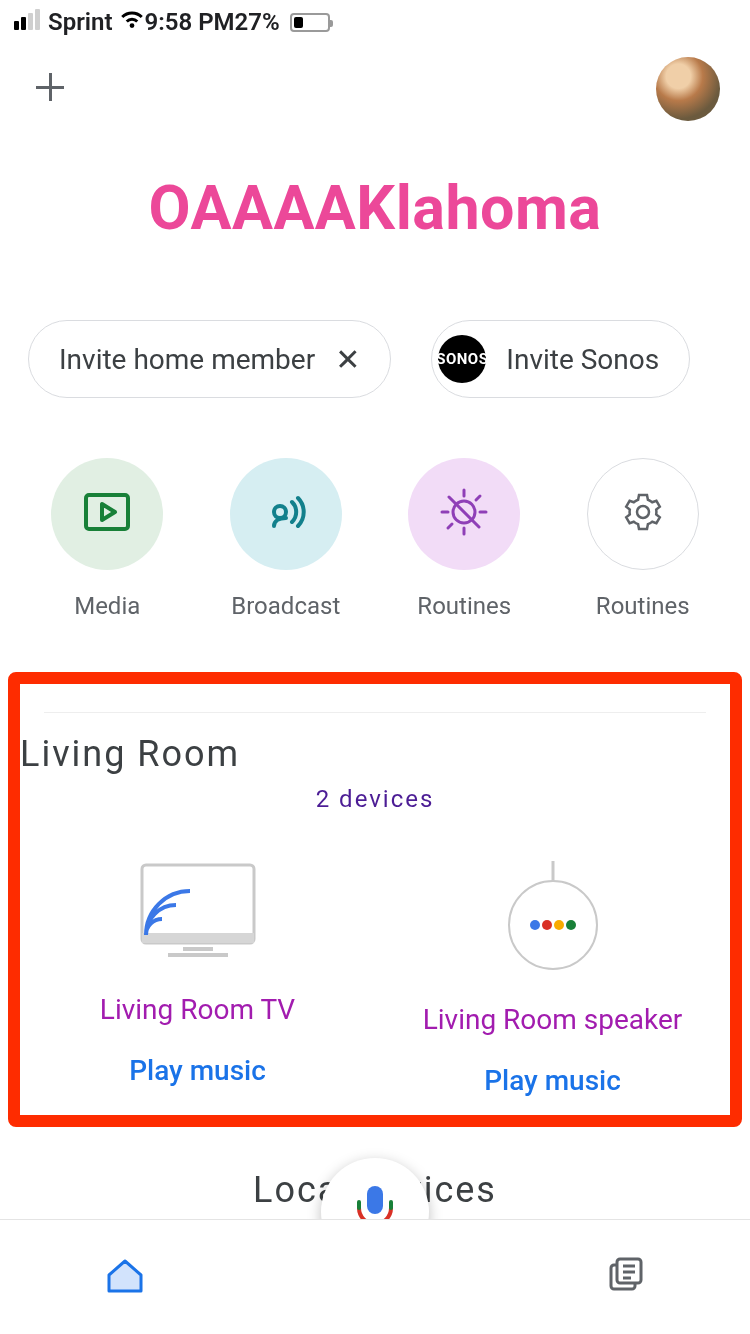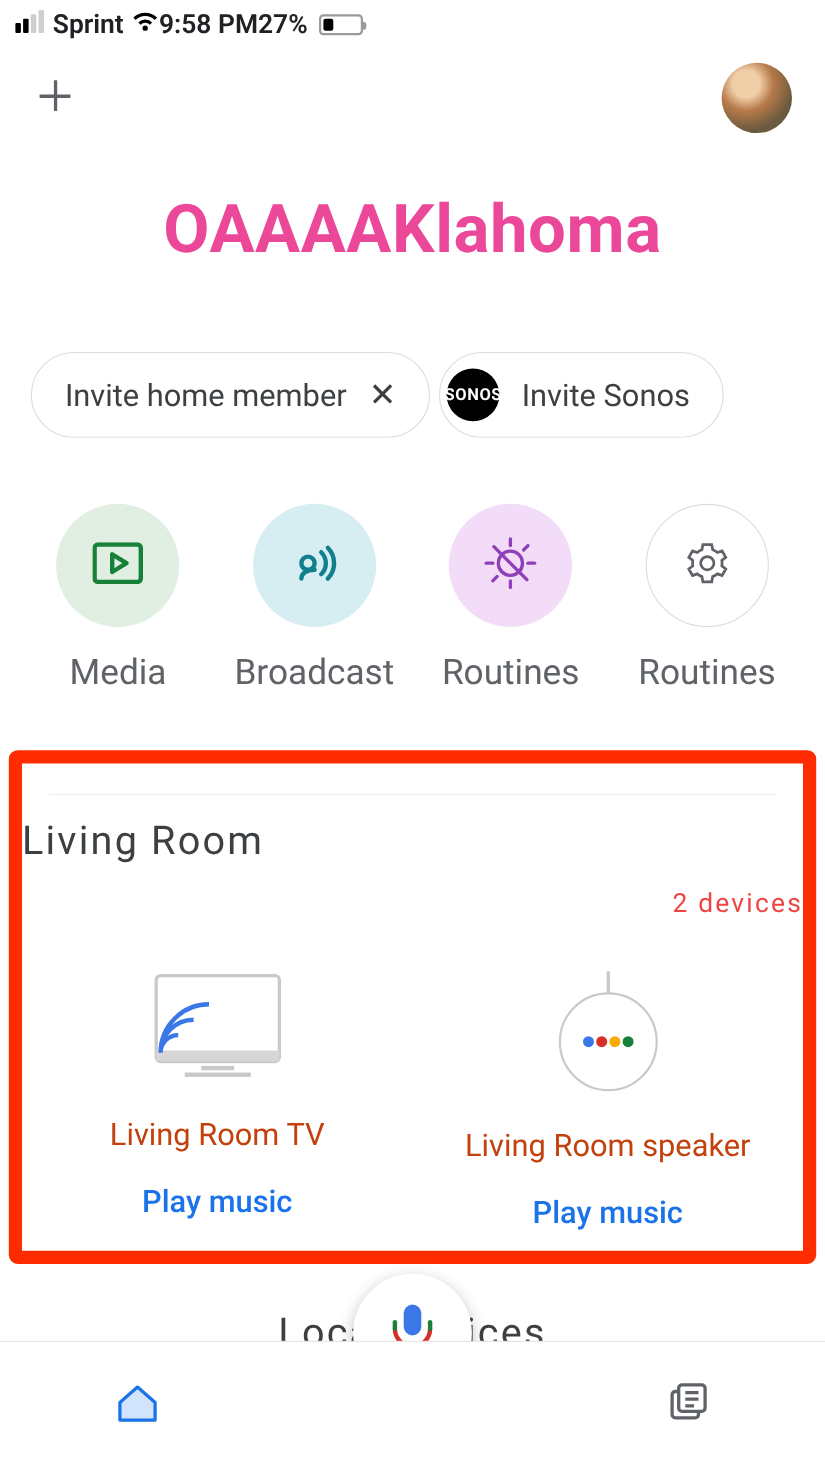--- a/index.html
+++ b/index.html
@@ -8,35 +8,35 @@
 .status-left,.status-right{display:flex;align-items:center;gap:6px}
 .signal-bars span{display:inline-block;width:5px;background:#cfcfcf;margin-right:2px;border-radius:1px}
 .signal-bars span.on{background:#000}
 .sb1{height:9px}.sb2{height:13px}.sb3{height:17px}.sb4{height:21px}
 .battery-shell{width:40px;height:19px;border:2px solid #9a9a9a;border-radius:4px;position:relative;margin-left:4px}
 .battery-shell::after{content:"";position:absolute;right:-5px;top:5px;width:3px;height:7px;background:#9a9a9a;border-radius:0 2px 2px 0}
 .battery-fill{position:absolute;left:2px;top:2px;bottom:2px;width:27%;background:#000;border-radius:2px}
 .top-bar{height:90px;display:flex;align-items:center;justify-content:space-between;padding:0 30px}
 .avatar{width:64px;height:64px;border-radius:50%;background:radial-gradient(circle at 35% 30%,#f0cfa8 0 20%,#b87a4a 40%,#6b5a3e 70%);}
 .title{font-size:61px;font-weight:700;text-align:center;margin-top:38px;letter-spacing:.5px;color:#ec4899}
-.chips{display:flex;gap:8px;padding:0 28px;margin-top:76px;overflow:hidden}
+.chips{display:flex;gap:40px;padding:0 28px;margin-top:76px;overflow:hidden}
 .chip{flex:none;height:78px;border:1px solid #dadce0;border-radius:39px;display:flex;align-items:center;padding:0 30px;font-size:28px;color:#3c4043;gap:20px;background:#fff}
 .chip .close{font-size:30px;color:#3c4043}
 .sonos-dot{width:48px;height:48px;border-radius:50%;background:#000;color:#fff;display:flex;align-items:center;justify-content:center;font-size:15px;font-weight:700;letter-spacing:.5px;margin-left:-8px}
 .actions{display:flex;justify-content:space-around;padding:0 18px;margin-top:60px}
 .action{flex:1;display:flex;flex-direction:column;align-items:center;gap:22px}
 .action-circ{width:112px;height:112px;border-radius:50%;display:flex;align-items:center;justify-content:center}
-.action-label{font-size:32px;color:#5f6368}
+.action-label{font-size:24px;color:#5f6368}
 .hl-box{border:12px solid #FE2C00;border-radius:8px;margin:52px 8px 0;padding:28px 0 18px;background:#fff}
 .hl-box hr{border:none;border-top:1px solid #eee;margin:0 24px 20px}
 .room-title{font-size:36px;color:#3c4043;text-align:left;letter-spacing:2px}
-.room-sub{font-size:24px;color:#ef4444;text-align:right;letter-spacing:2px;margin-top:22px}
+.room-sub{font-size:24px;color:#4c1d95;text-align:center;letter-spacing:2px;margin-top:10px}
 .devices{display:flex;margin-top:44px}
 .device{flex:1;display:flex;flex-direction:column;align-items:center}
-.dev-name{font-size:28px;color:#c2410c;margin-top:22px}
+.dev-name{font-size:28px;color:#a21caf;margin-top:22px}
 .dev-action{font-size:28px;color:#1a73e8;margin-top:28px;font-weight:500}
 .local{font-size:36px;color:#3c4043;text-align:center;letter-spacing:2px;margin-top:42px}
 .bottom-nav{position:absolute;left:0;right:0;bottom:0;height:115px;border-top:1px solid #e4e4e4;background:#fff;display:flex;align-items:center;justify-content:space-around}
 .mic-fab{position:absolute;left:50%;transform:translateX(-50%);bottom:68px;width:108px;height:108px;border-radius:50%;background:#fff;box-shadow:0 4px 14px rgba(0,0,0,.25);display:flex;align-items:center;justify-content:center}
 </style>
 </head>
 <body>
 
 <div class="status-bar">
   <div class="status-left">

